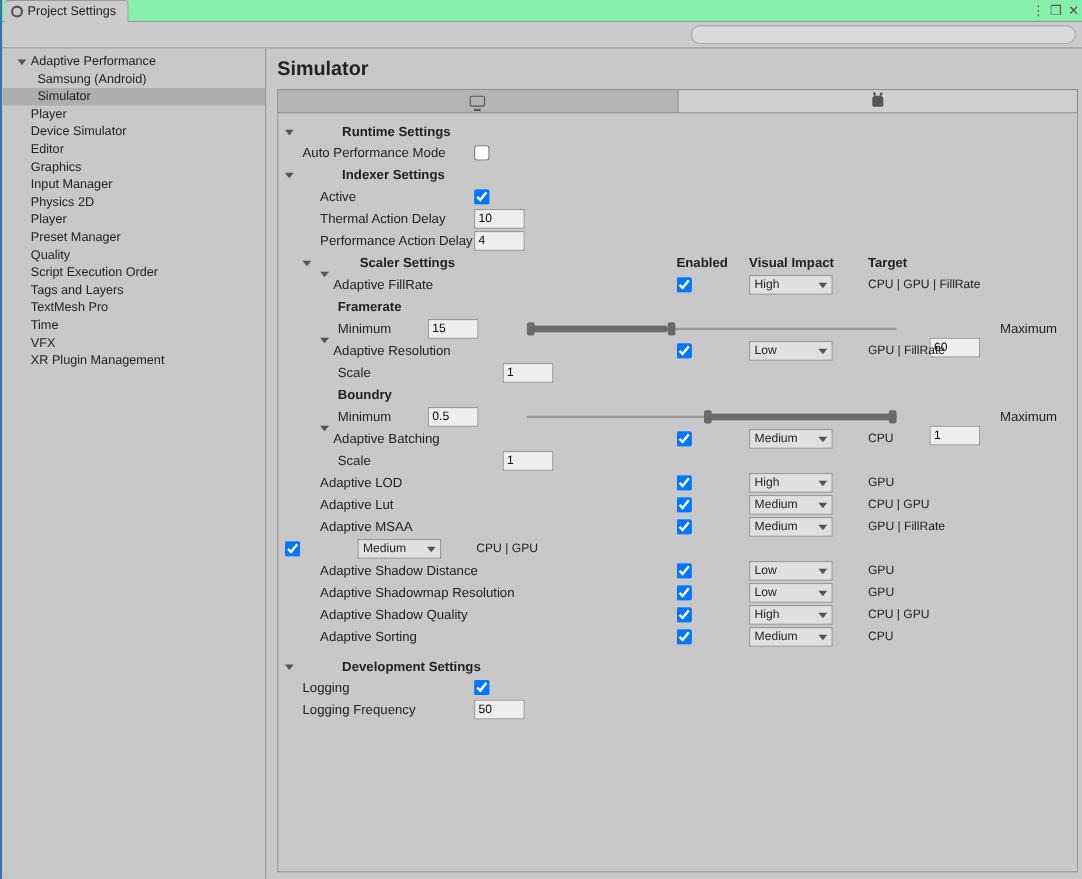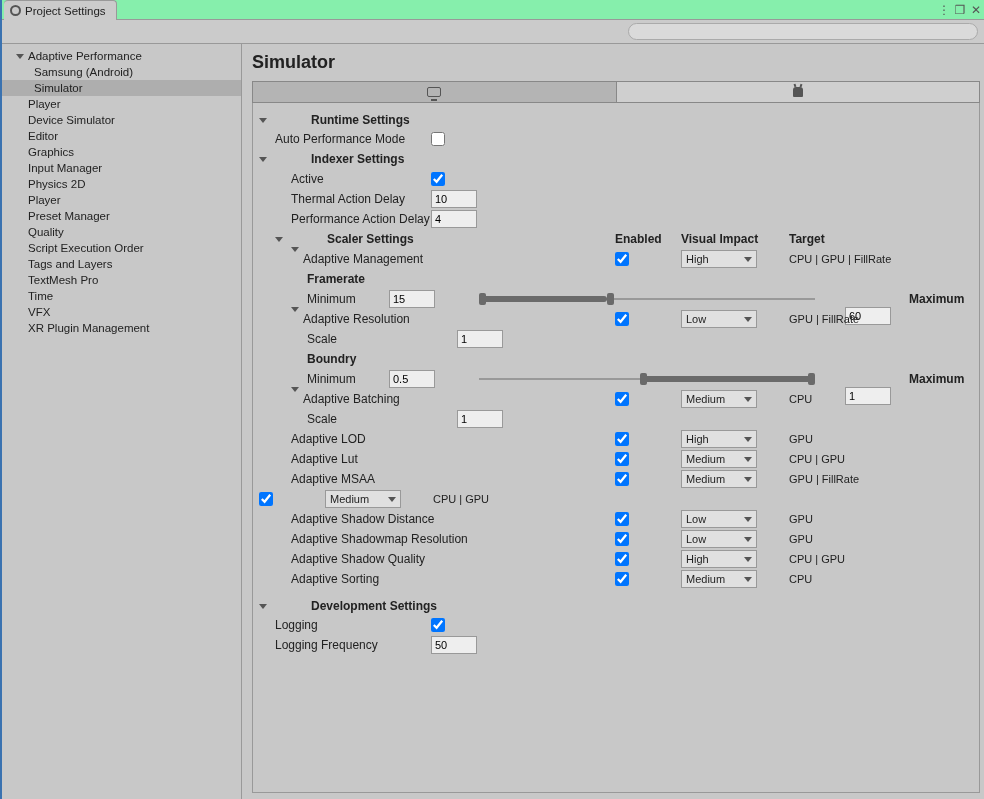--- a/index.html
+++ b/index.html
@@ -120,21 +120,21 @@
 .scaler-row .s-tg { flex: 1; font-size: 11px; }
 
 .slider-row { display: flex; align-items: center; height: 20px; }
 .slider-row .sp-label { width: 130px; padding-left: 48px; }
 .slider-row .sp-min { width: 60px; }
 .slider-row .sp-track { flex: 1; position: relative; height: 16px; margin: 0 30px 0 30px; }
 .track-line { position: absolute; top: 7px; left: 0; right: 0; height: 2px; background: #999; }
 .track-fill { position: absolute; top: 5px; height: 6px; background: #6a6a6a; border-radius: 3px; }
 .handle { position: absolute; top: 2px; width: 7px; height: 12px; background: #6a6a6a; border-radius: 2px; }
 .slider-row .sp-maxval { width: 64px; margin-top: 34px; }
-.slider-row .sp-maxlbl { width: 60px; text-align: left; font-weight: bold; }
+.slider-row .sp-maxlbl { width: 60px; text-align: left; }
 
 .gear-icon {
   width: 11px; height: 11px; display: inline-block;
   border: 2px solid #555; border-radius: 50%; position: relative;
 }
 .gear-icon::after { content:""; position:absolute; width:3px; height:3px; background:#c8c8c8; border-radius:50%; top:2px; left:2px; }
 
 .monitor-icon { width:14px; height:10px; border:1.5px solid #555; border-radius:2px; position:relative; }
 .monitor-icon::after { content:""; position:absolute; width:6px; height:2px; background:#555; left:3px; top:11px; }
 
@@ -288,21 +288,21 @@
             </div>
             <div class="c-en">Enabled</div>
             <div class="c-vi">Visual Impact</div>
             <div class="c-tg">Target</div>
           </div>
 
           <div class="scaler-row">
             <div class="s-label" style="padding-left:32px;">
               <span class="foldout">
                 <span class="arrow"></span>
-                <span>Adaptive Management</span>
+                <span>Adaptive FillRate</span>
               </span>
             </div>
             <div class="s-en">
                 <input type="checkbox" checked="" style="">
               </div>
             <div class="s-vi">
                 <div class="select">
                   <span>High</span>
                   <span class="caret"></span>
                 </div>

